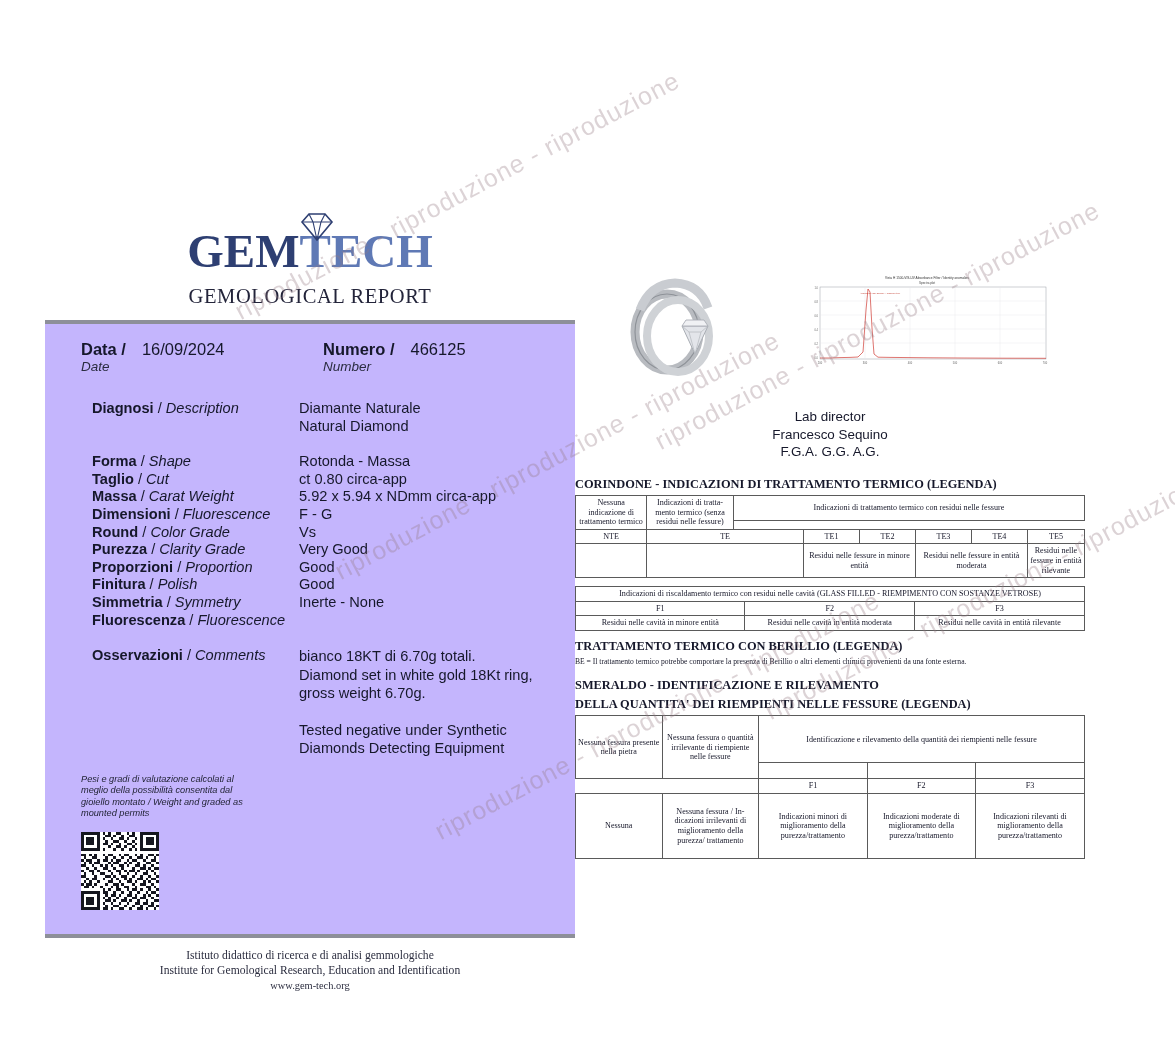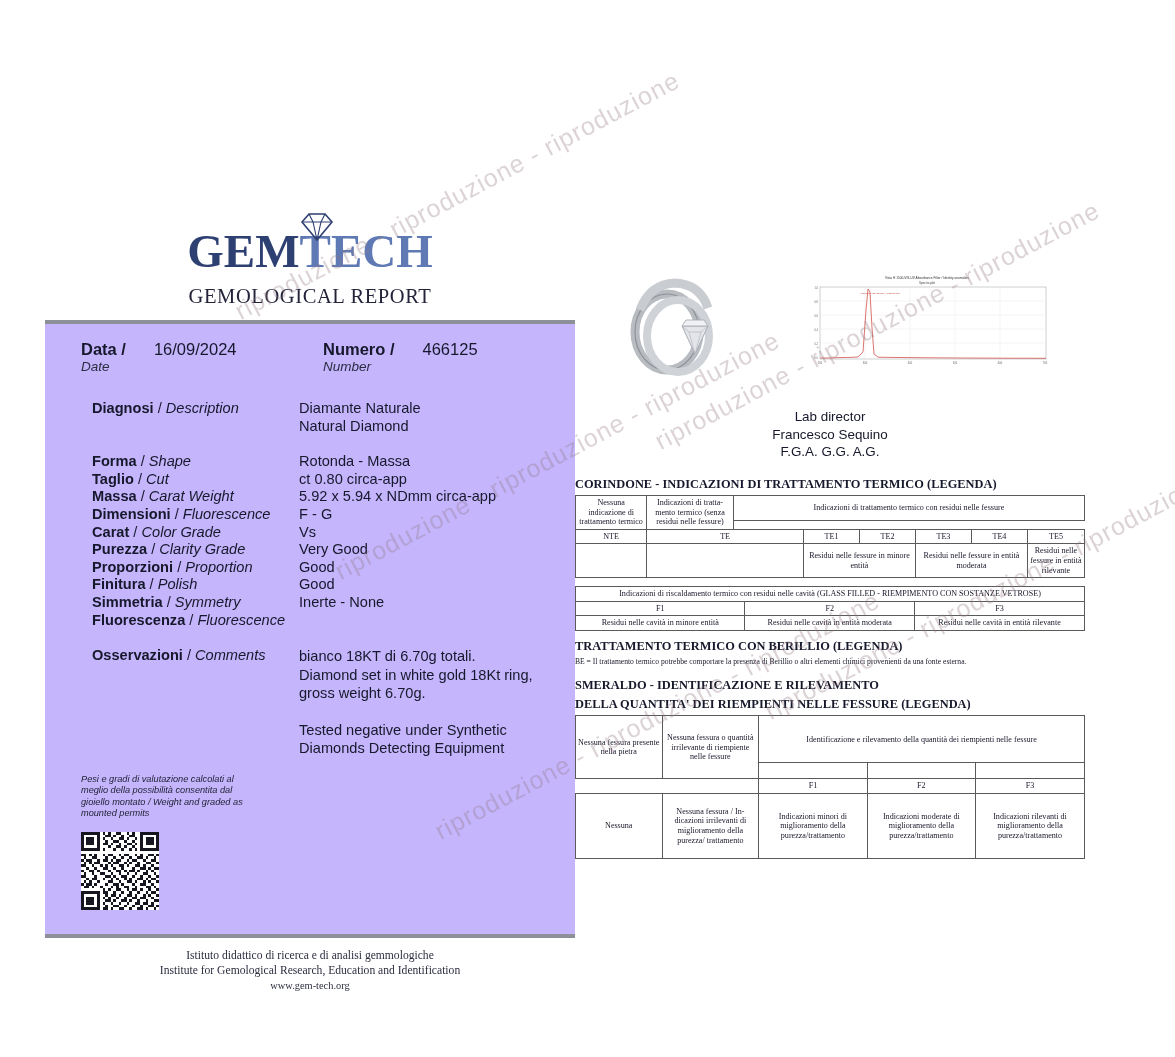--- a/index.html
+++ b/index.html
@@ -78,21 +78,21 @@
   }
   .hd-sub {
     font-size: 13.5px;
     font-style: italic;
     color: #2a2c40;
     display: block;
   }
   .hd-val {
     font-size: 16.5px;
     color: #16182b;
-    margin-left: 28px;
+    margin-left: 16px;
   }
   .hd-col1 { width: 242px; }
 
   .spec-wrap {
     padding-left: 47px;
     display: flex;
   }
   .spec-labels { width: 207px; }
   .spec-values { flex: 1; }
 
@@ -285,21 +285,21 @@
     </div>
 
     <div class="sec-gap"></div>
 
     <div class="spec-wrap">
       <div class="spec-labels">
         <div class="spec-line"><b>Forma</b> / <i>Shape</i></div>
         <div class="spec-line"><b>Taglio</b> / <i>Cut</i></div>
         <div class="spec-line"><b>Massa</b> / <i>Carat Weight</i></div>
         <div class="spec-line"><b>Dimensioni</b> / <i>Fluorescence</i></div>
-        <div class="spec-line"><b>Carat</b> / <i>Color Grade</i></div>
+        <div class="spec-line"><b>Round</b> / <i>Color Grade</i></div>
         <div class="spec-line"><b>Purezza</b> / <i>Clarity Grade</i></div>
         <div class="spec-line"><b>Proporzioni</b> / <i>Proportion</i></div>
         <div class="spec-line"><b>Finitura</b> / <i>Polish</i></div>
         <div class="spec-line"><b>Simmetria</b> / <i>Symmetry</i></div>
         <div class="spec-line"><b>Fluorescenza</b> / <i>Fluorescence</i></div>
       </div>
       <div class="spec-values">
         <div class="spec-line">Rotonda - Massa</div>
         <div class="spec-line">ct 0.80 circa-app</div>
         <div class="spec-line">5.92 x 5.94 x NDmm circa-app</div>

